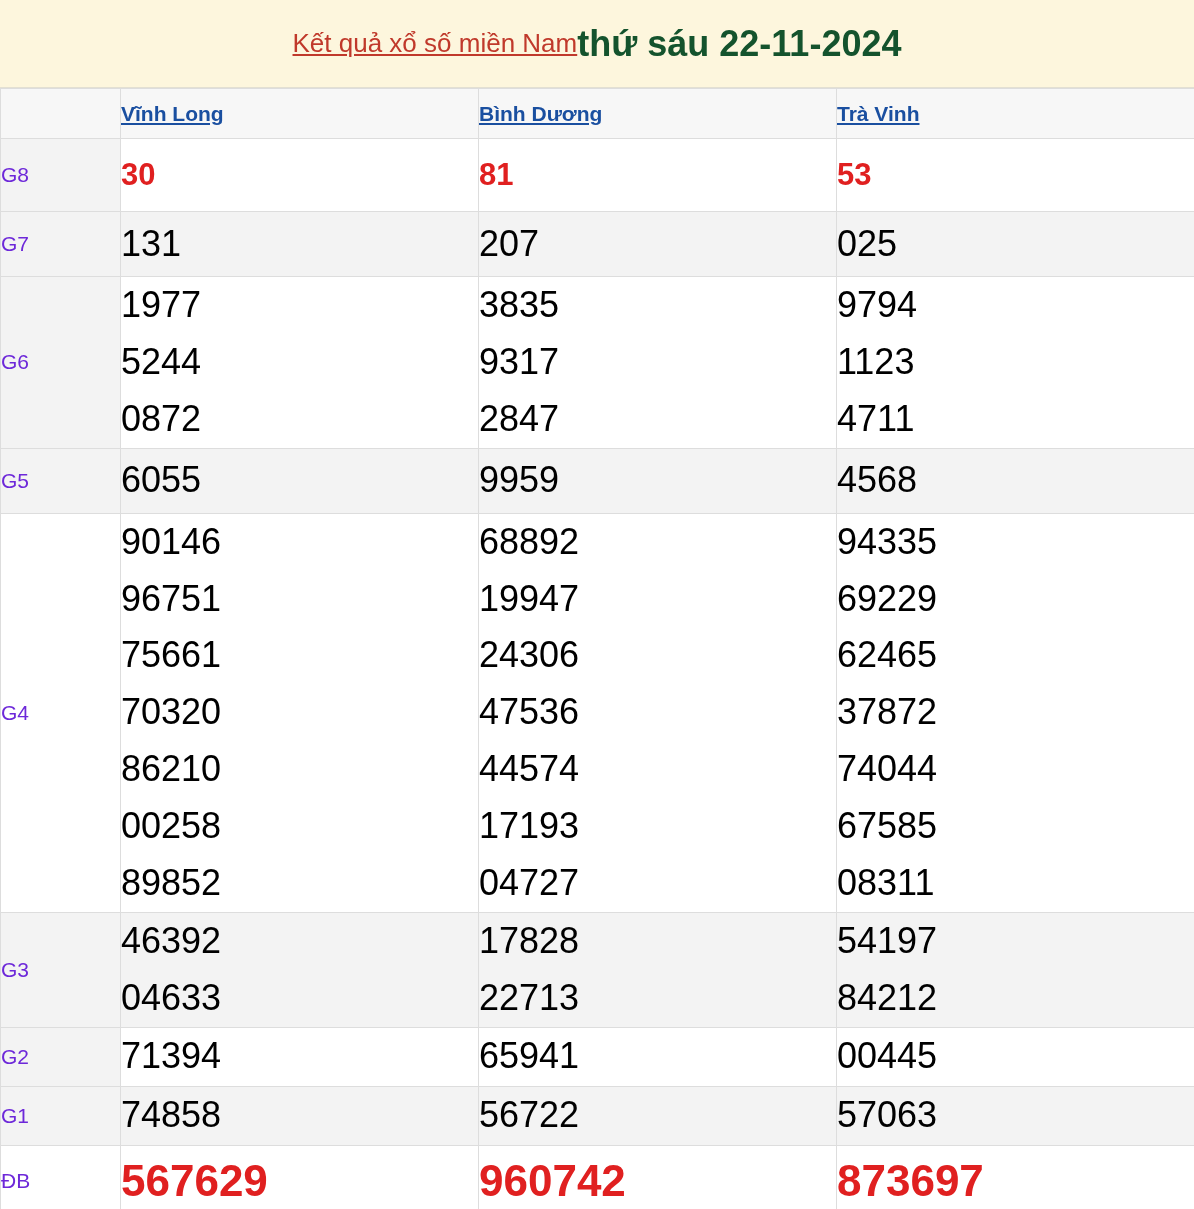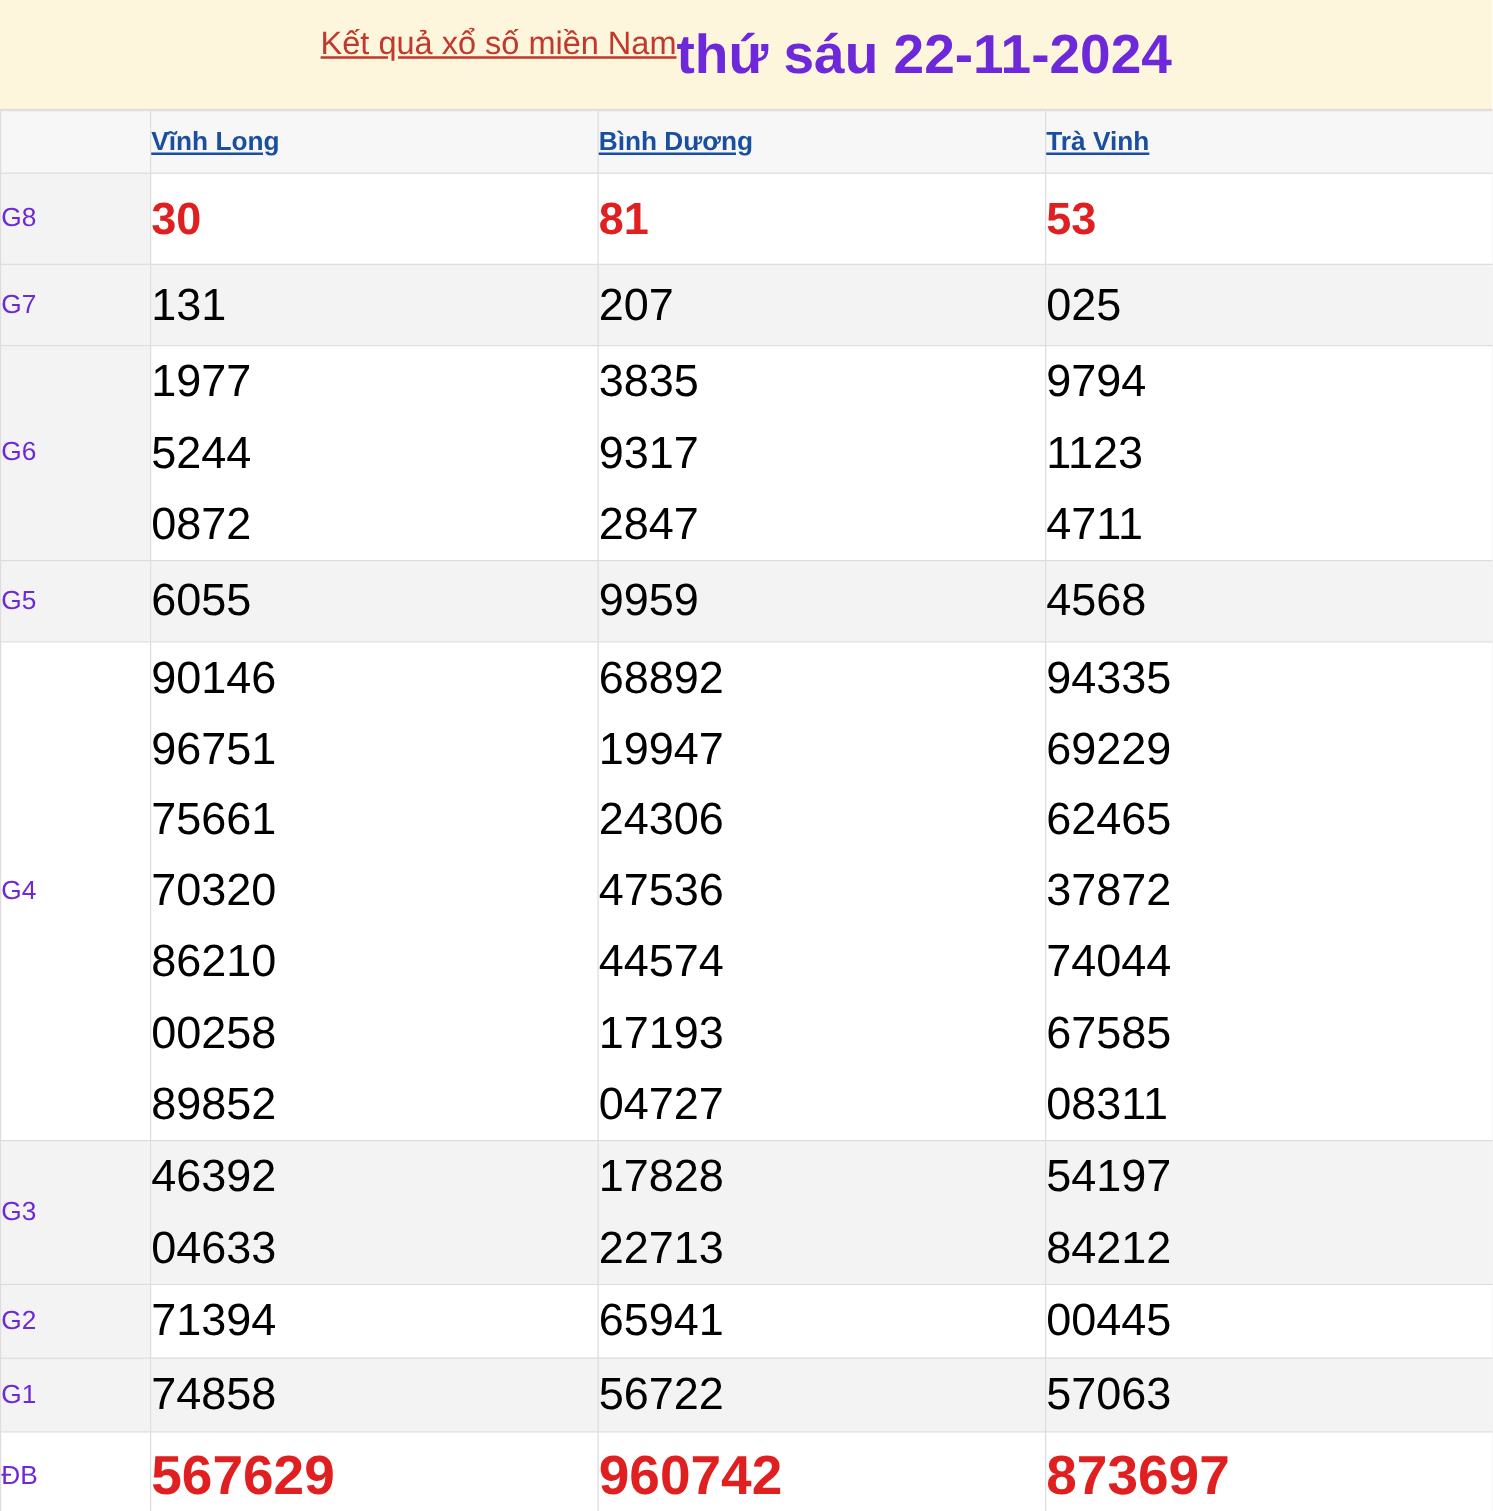--- a/index.html
+++ b/index.html
@@ -23,33 +23,33 @@
     background: #fdf6dd;
     border-bottom: 1px solid #e3e0d2;
     height: 88px;
     display: flex;
     align-items: center;
     justify-content: center;
     box-sizing: border-box;
   }
   .header-inner {
     display: flex;
-    align-items: flex-start;
+    align-items: center;
     white-space: nowrap;
   }
   .header-link {
     color: #c0392b;
     text-decoration: underline;
     font-size: 26px;
     font-weight: 400;
     cursor: pointer;
   }
   .header-date {
-    color: #6d28d9;
-    font-size: 44px;
+    color: #14532d;
+    font-size: 36px;
     font-weight: 700;
   }
   
   table.results {
     border-collapse: collapse;
     width: 1194px;
     table-layout: fixed;
   }
   table.results td, table.results th {
     border: 1px solid #dddddd;
@@ -89,21 +89,21 @@
   .numcell .n {
     display: block;
   }
   .bg-white { background: #ffffff; }
   .bg-gray  { background: #f3f3f3; }
 
   .g8 .numcell, .db .numcell {
     color: #e02020;
     font-weight: 700;
   }
-  .g8 .numcell { font-size: 36px; }
+  .g8 .numcell { font-size: 31px; }
   .db .numcell { font-size: 44px; }
 
   .g8 td { height: 72px; }
   .g7 td { height: 64px; }
   .g5 td { height: 64px; }
   .g2 td, .g1 td { height: 58px; }
   .db td { height: 70px; }
 </style>
 </head>
 <body>

